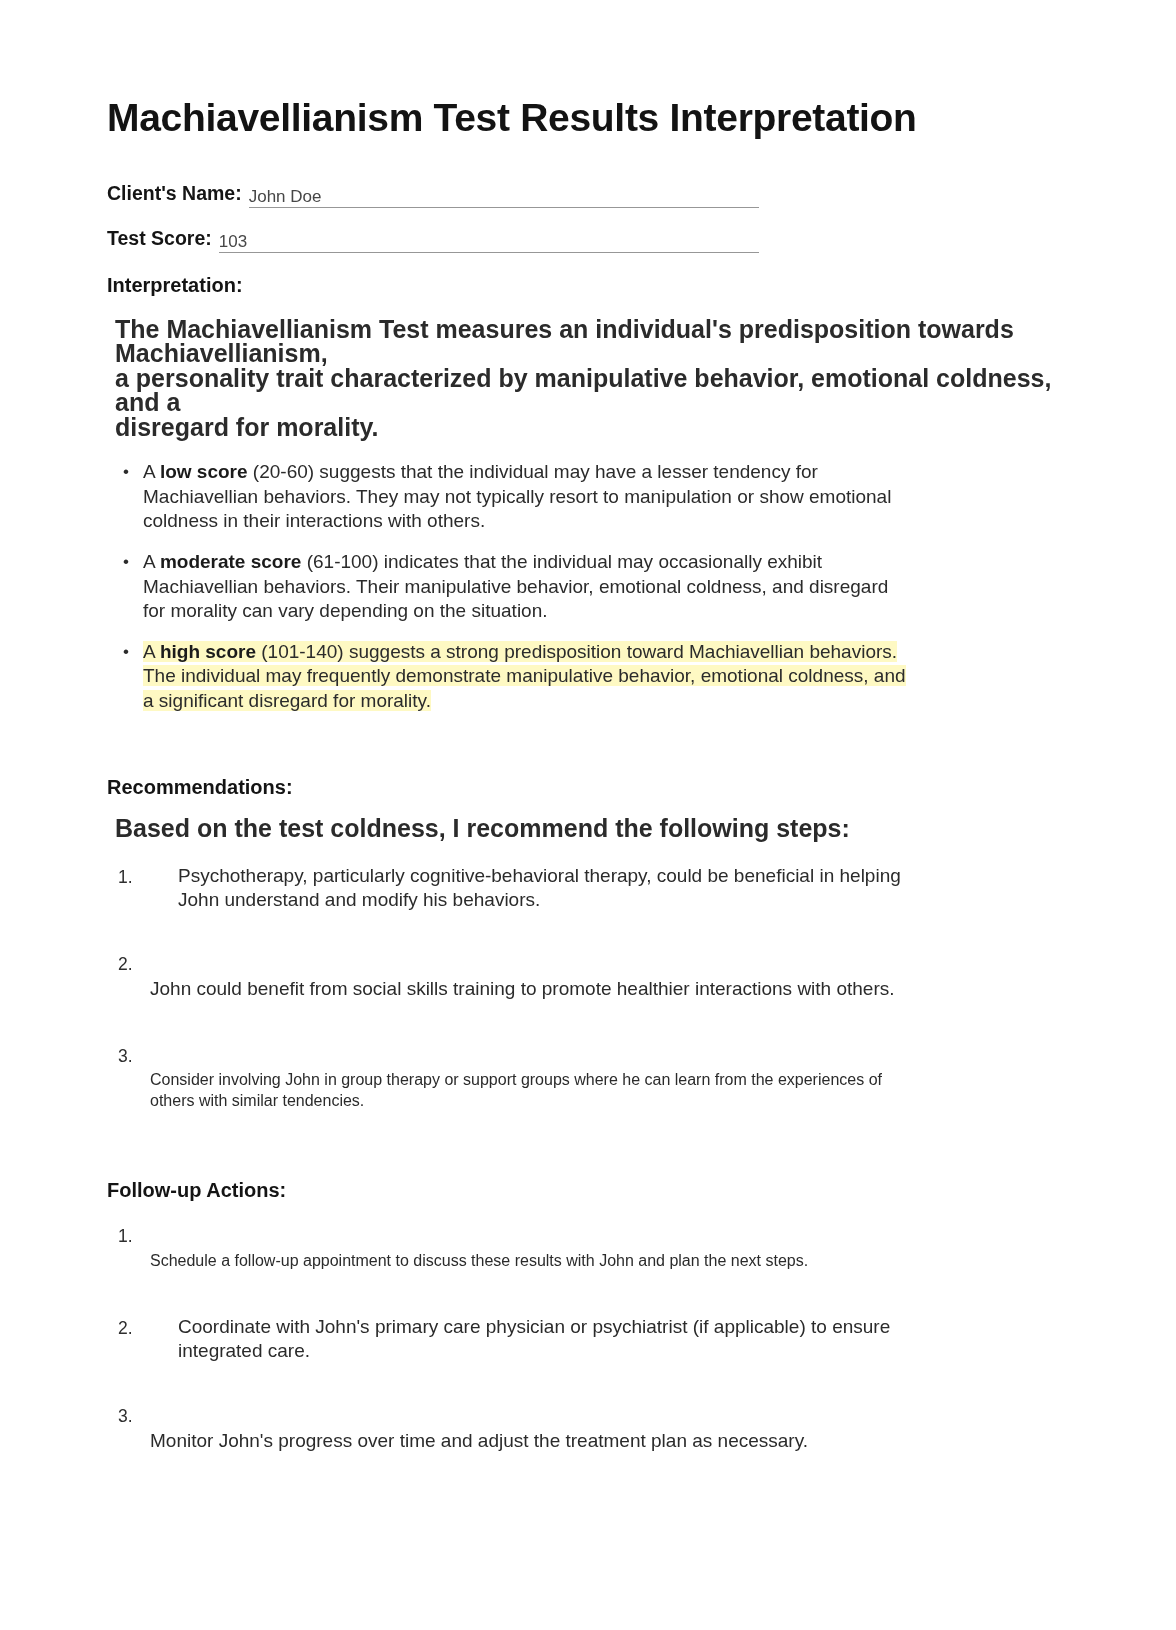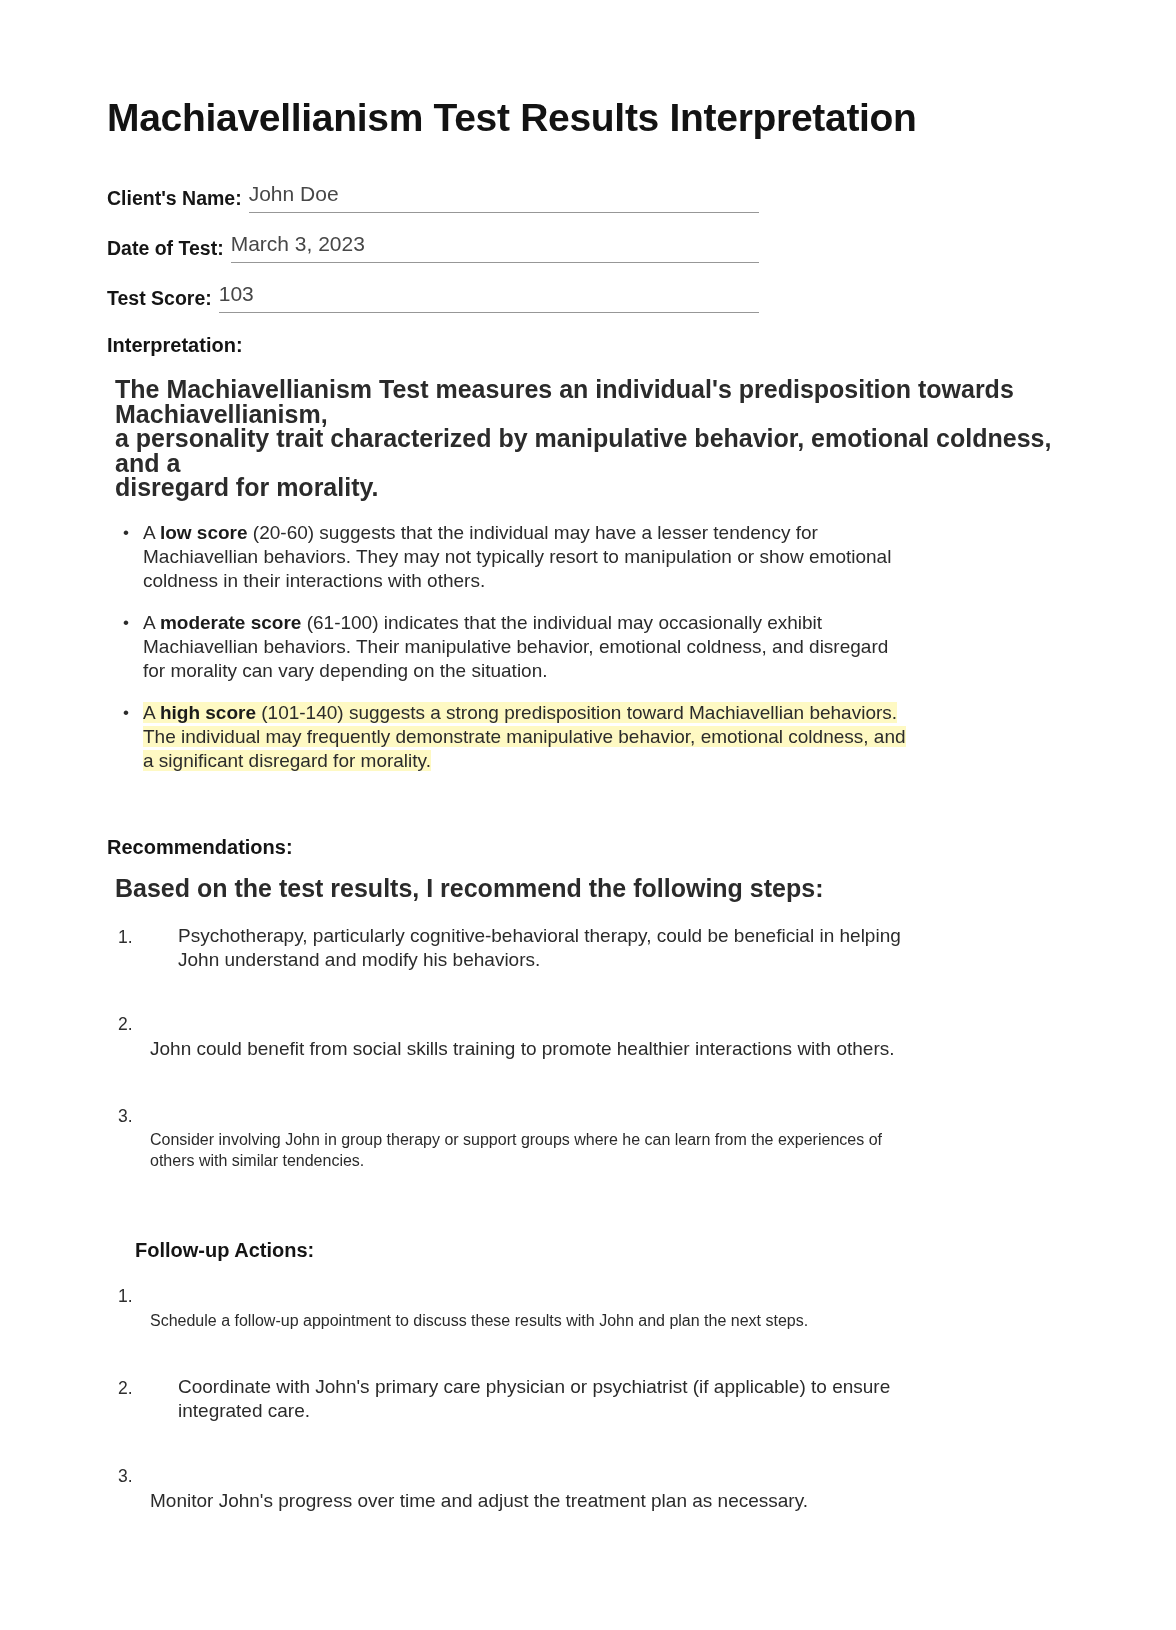--- a/index.html
+++ b/index.html
@@ -36,36 +36,36 @@
     font-weight: 700;
     font-size: 19.5px;
     color: #151515;
     white-space: nowrap;
     padding-bottom: 3px;
   }
   .fvalue {
     flex: 1;
     margin-left: 7px;
     border-bottom: 1.5px solid #979797;
-    font-size: 21px;
+    font-size: 17px;
     color: #474747;
-    padding-bottom: 6px;
+    padding-bottom: 0;
     line-height: 1.15;
     white-space: nowrap;
   }
 
   h2.section-h {
     margin: 0;
     font-size: 20px;
     font-weight: 700;
     color: #141414;
   }
   #interp-h { margin-top: 21px; }
   #rec-h    { margin-top: 63px; }
-  #fu-h     { margin-top: 68px; margin-left: 28px; }
+  #fu-h     { margin-top: 68px; }
 
   p.para {
     margin: 20px 0 0 8px;
     font-size: 25px;
     line-height: 24.5px;
     white-space: pre-line;
     font-weight: bold;
   }
   p.rec-intro { margin-top: 17px; }
 
@@ -118,24 +118,20 @@
 <body>
 
 <main class="page">
 
   <h1 class="doc-title">Machiavellianism Test Results Interpretation</h1>
 
   <section class="fields">
     <div class="field-row">
       <span class="flabel">Client's Name:</span>
       <span class="fvalue">John Doe</span>
-    </div>
-    <div class="field-row">
-      <span class="flabel">Date of Test:</span>
-      <span class="fvalue">March 3, 2023</span>
     </div>
     <div class="field-row">
       <span class="flabel">Test Score:</span>
       <span class="fvalue">103</span>
     </div>
   </section>
 
   <h2 class="section-h" id="interp-h">Interpretation:</h2>
 
   <p class="para">The Machiavellianism Test measures an individual's predisposition towards Machiavellianism,
@@ -158,21 +154,21 @@
     <li>
       <span class="dot">•</span>
       <span class="btext"><span class="hl"><span>A </span><b>high score</b><span class="rest"> (101-140) suggests a strong predisposition toward Machiavellian behaviors.
 The individual may frequently demonstrate manipulative behavior, emotional coldness, and
 a significant disregard for morality.</span></span></span>
     </li>
   </ul>
 
   <h2 class="section-h" id="rec-h">Recommendations:</h2>
 
-  <p class="para rec-intro">Based on the test results, I recommend the following steps:</p>
+  <p class="para rec-intro">Based on the test coldness, I recommend the following steps:</p>
 
   <div class="oitem inline" id="rec-1">
     <span class="onum">1.</span>
     <span class="otext">Psychotherapy, particularly cognitive-behavioral therapy, could be beneficial in helping
 John understand and modify his behaviors.</span>
   </div>
 
   <div class="oitem stacked" id="rec-2">
     <span class="onum">2.</span>
     <span class="otext">John could benefit from social skills training to promote healthier interactions with others.</span>

